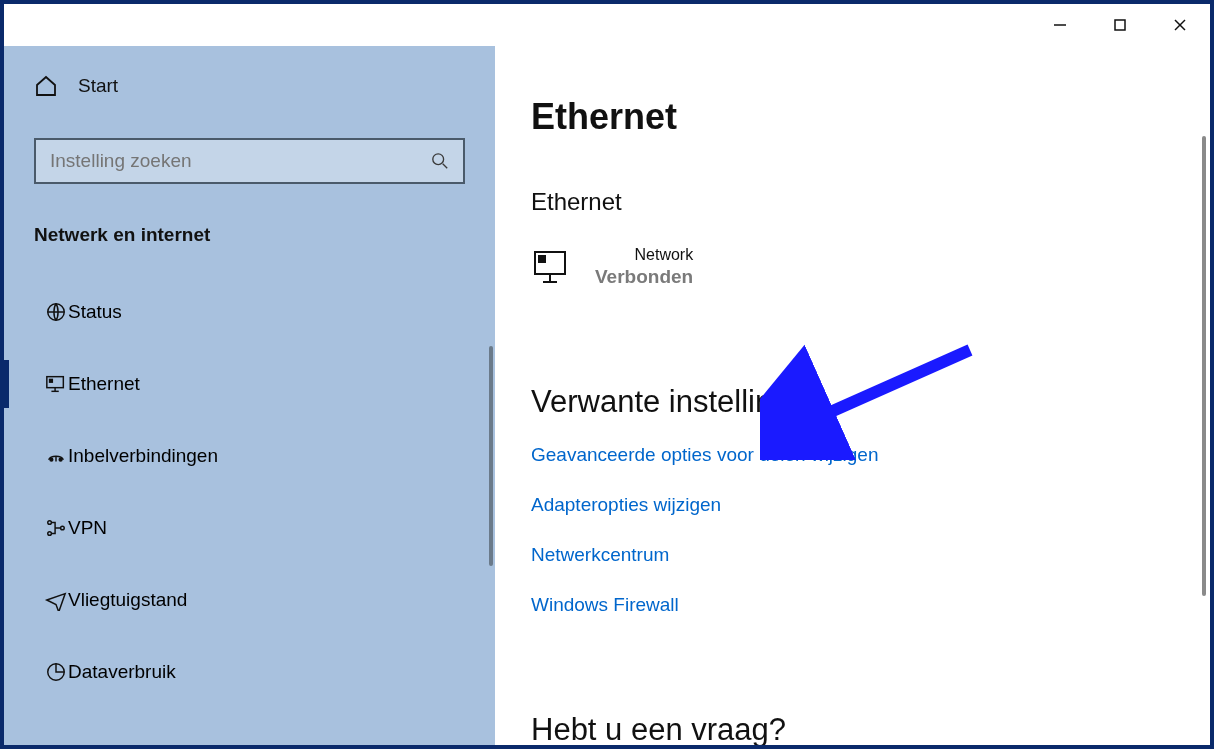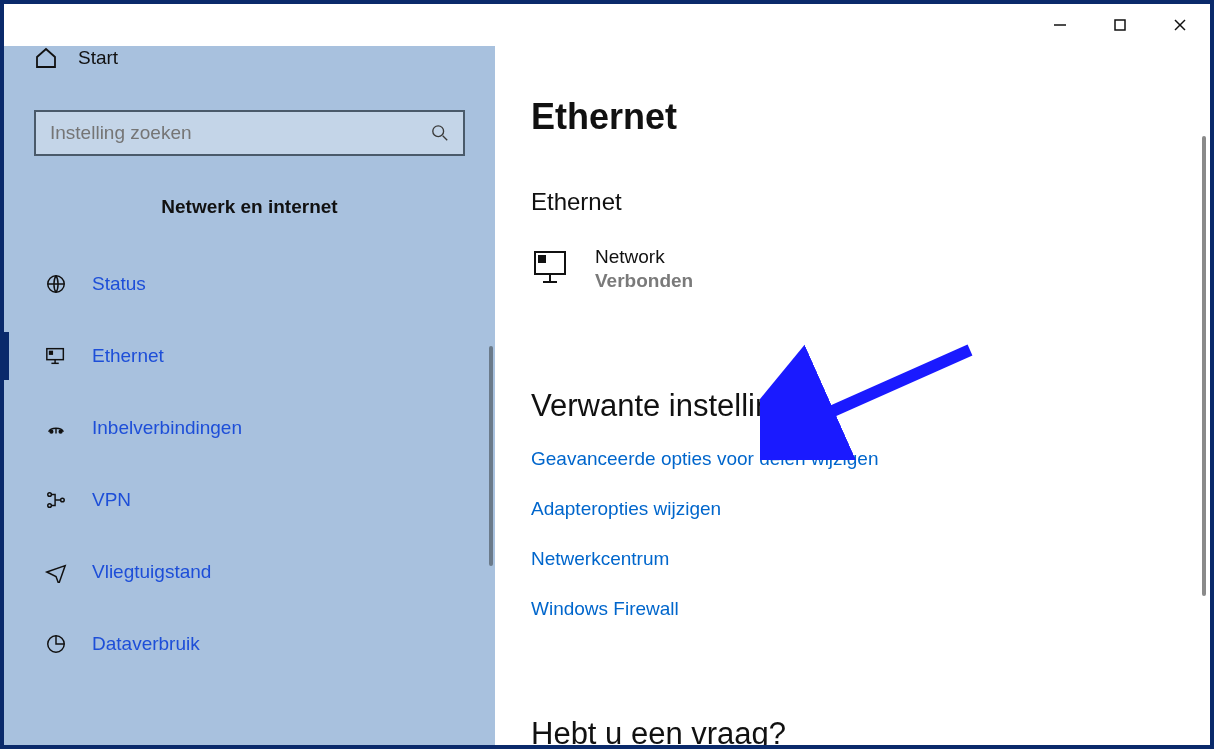--- a/index.html
+++ b/index.html
@@ -45,20 +45,21 @@
   .sidebar {
     width: 491px;
     background: #a8c1de;
     padding: 0px 30px 30px 30px;
     display: flex;
     flex-direction: column;
     position: relative;
   }
   .home-row {
     display: flex; align-items: center; gap: 20px;
+    margin-top: 28px;
     margin-bottom: 40px;
     cursor: pointer;
     font-size: 19px;
     color: #111;
   }
   .search-wrap {
     border: 2px solid #4a5a6a;
     background: #c4d5e8;
     height: 46px;
     display: flex;
@@ -68,27 +69,27 @@
   }
   .search-wrap input {
     flex: 1;
     background: transparent;
     border: none;
     outline: none;
     font-size: 19px;
     color: #3a3a3a;
   }
   .search-wrap .mag { width: 18px; height: 18px; }
-  .cat-title { font-size: 19px; font-weight: bold; color: #111; margin-bottom: 30px; text-align: center; }
+  .cat-title { font-size: 19px; font-weight: bold; color: #111; margin-bottom: 30px; }
   .nav-list { display: flex; flex-direction: column; }
   .nav-item {
-    display: flex; align-items: center; gap: 24px;
+    display: flex; align-items: center; 
     height: 72px;
     font-size: 19px;
-    color: #1d4ed8;
+    color: #000000;
     cursor: pointer;
     padding-left: 10px;
     position: relative;
   }
   .nav-item.active::before {
     content: "";
     position: absolute;
     left: -30px;
     top: 12px;
     bottom: 12px;
@@ -132,21 +133,21 @@
     margin-bottom: 24px;
   }
   .conn-item {
     display: flex;
     align-items: flex-start;
     gap: 24px;
     margin-bottom: 20px;
     cursor: pointer;
   }
   .conn-icon { width: 40px; height: 40px; }
-  .conn-label { font-size: 19px; color: #111; }
+  .conn-label { font-size: 16px; color: #111; text-align: right; }
   .conn-status { font-size: 19px; color: #7a7a7a; margin-top: 2px; font-weight: bold; }
   .link-list { display: flex; flex-direction: column; gap: 28px; margin-top: 14px; }
   .link-item {
     font-size: 19px;
     color: #0066cc;
     cursor: pointer;
     display: inline-block;
     width: fit-content;
   }
   .main-scroll {

